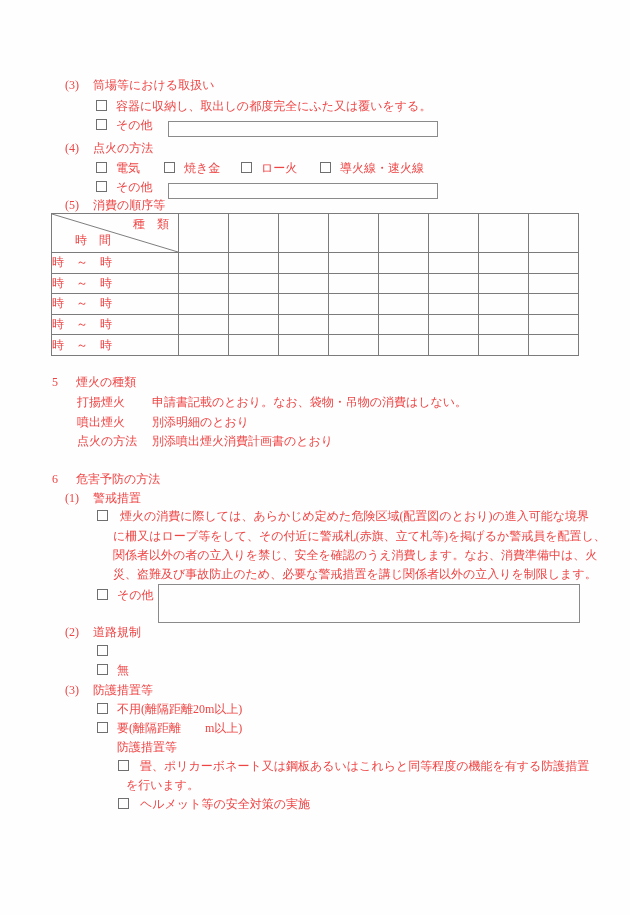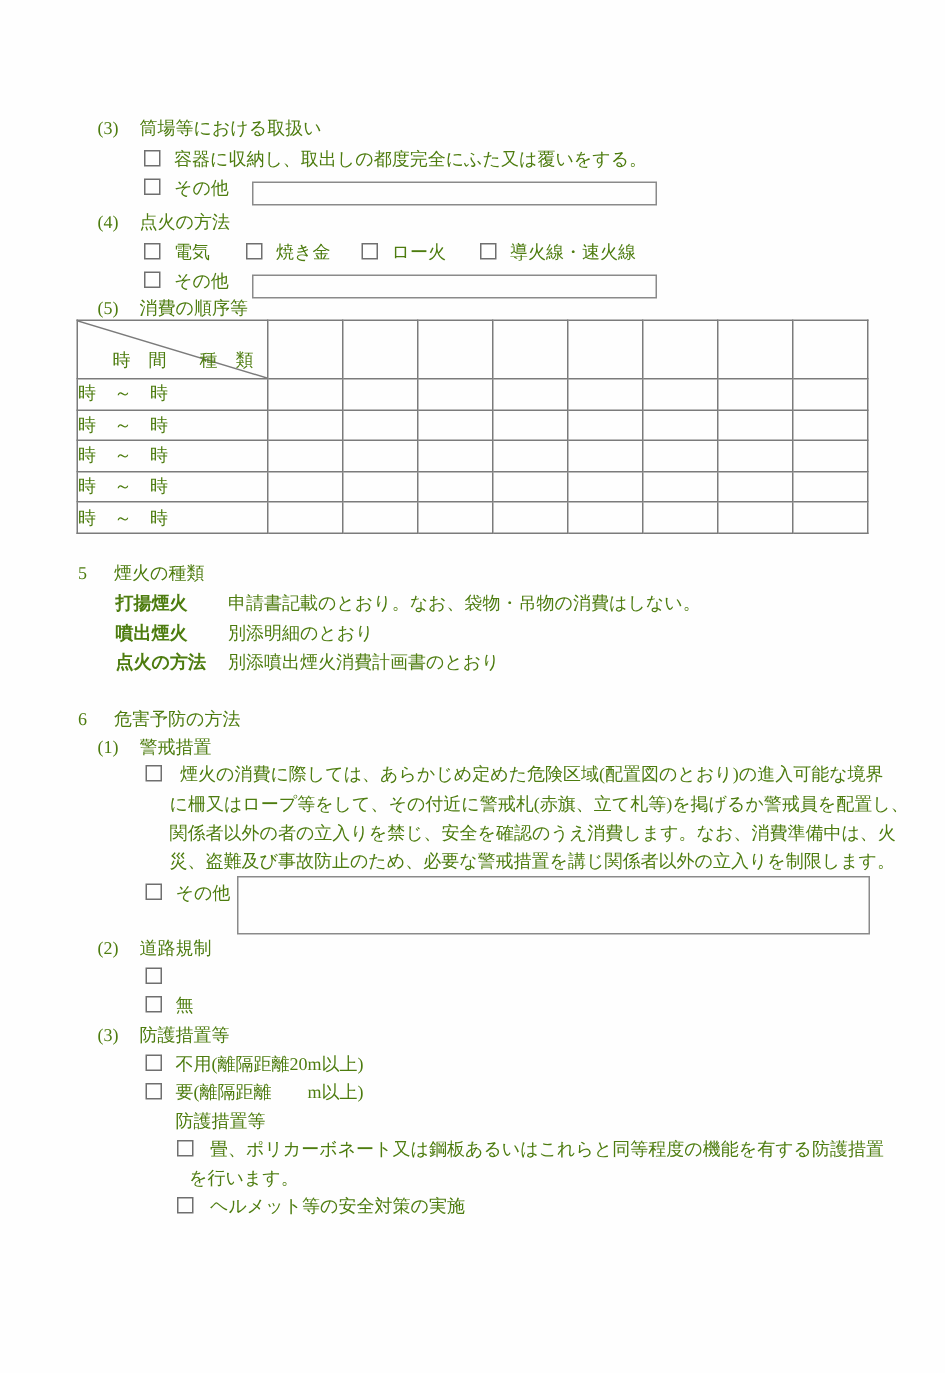--- a/index.html
+++ b/index.html
@@ -2,47 +2,47 @@
 <html lang="ja"><head>
 <meta charset="utf-8">
 <style>
   html,body{margin:0;padding:0;background:#ffffff;}
   .page{
     position:relative;
     width:630px;height:915px;
     background:#fefefe;
     font-family:"Liberation Serif","DejaVu Serif",serif;
     font-size:12px;
-    color:#4d7c0f;
+    color:#ef4444;
     overflow:hidden;
   }
   .line{position:absolute;white-space:nowrap;line-height:15px;}
   .num1{display:inline-block;width:24px;}
   .num2{display:inline-block;width:28px;}
   .cb{
     display:inline-block;width:9px;height:9px;
     border:1px solid #6f6f6f;background:transparent;
     vertical-align:-1px;margin-right:9px;
   }
   .cb4{margin-right:11px;}
   .inbox{
     position:absolute;border:1px solid #8a8a8a;background:transparent;
   }
-  .nm{display:inline-block;width:75px;font-weight:bold;}
+  .nm{display:inline-block;width:75px;}
   
   .otable{
     position:absolute;left:51px;top:213px;
     border-collapse:collapse;table-layout:fixed;
   }
   .otable td,.otable th{border:1px solid #7b7b7b;padding:0;font-weight:normal;}
   .otable .hrow{height:39px;}
   .otable .brow{height:20.6px;}
   .corner{position:relative;}
   .corner svg{position:absolute;left:0;top:0;width:100%;height:100%;display:block;}
-  .corner .ct{position:absolute;top:2px;right:9px;letter-spacing:0;margin-top:16px;}
+  .corner .ct{position:absolute;top:2px;right:9px;letter-spacing:0;}
   .corner .cbm{position:absolute;bottom:3px;left:23px;}
   .tlabel{vertical-align:middle;}
 </style>
 </head>
 <body>
 
 <div class="page">
 
   <div class="line" style="top:78px;left:65px">
     <span class="num2">(3)</span><span>筒場等における取扱い</span>

